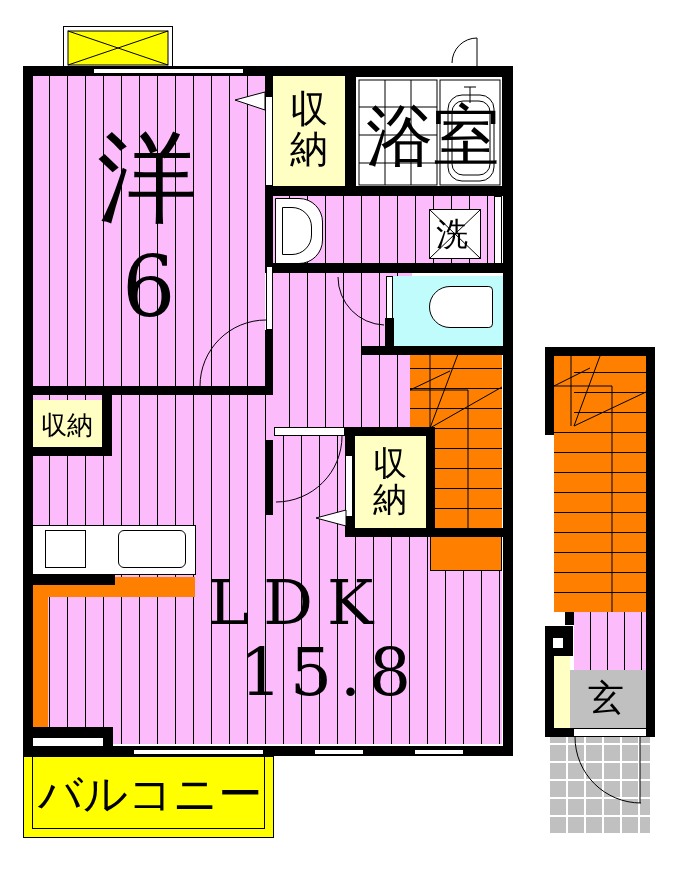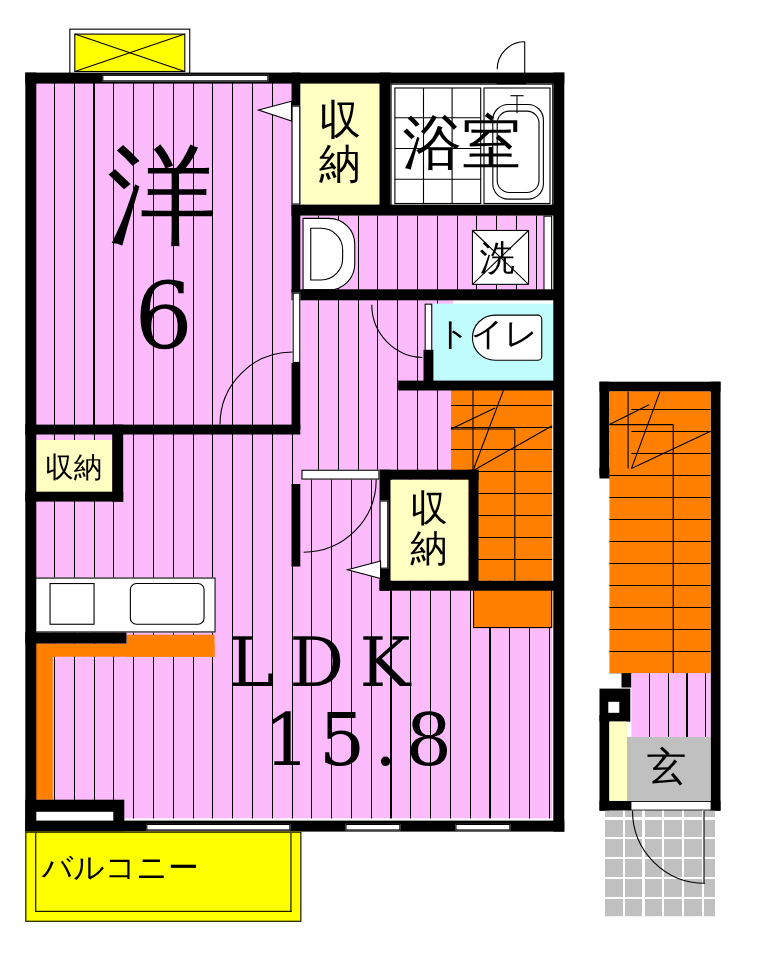--- a/index.html
+++ b/index.html
@@ -77,21 +77,21 @@
         <line x1="3" y1="86" x2="81" y2="86"></line>
       <line x1="29" y1="3" x2="29" y2="108"></line>
         <line x1="55" y1="3" x2="55" y2="108"></line>
       <rect x="84" y="3" width="60" height="105"></rect>
       <rect x="92" y="18" width="46" height="86" rx="14"></rect>
       <rect x="96" y="24" width="38" height="74" rx="11"></rect>
       <line x1="114" y1="10" x2="114" y2="26"></line>
       <line x1="108" y1="10" x2="120" y2="10"></line>
     </g>
   </svg>
-  <span class="label" style="left:10px;top:26px;font-size:54px;">浴室</span>
+  <span class="label" style="left:10px;top:26px;font-size:67px;">浴室</span>
 </div>
 
 <svg style="left:450px;top:36px;" width="30" height="40">
   <path d="M27 2 A25 25 0 0 0 2 27" fill="none" stroke="#000" stroke-width="1"></path>
   <line x1="27" y1="2" x2="27" y2="34" stroke="#000" stroke-width="1"></line>
   <rect x="2" y="34" width="26" height="6" fill="#fff" stroke="#000" stroke-width="1"></rect>
 </svg>
 
 <div class="abs" style="left:275px;top:198px;width:48px;height:66px;background:#fff;border:1px solid #000;border-radius:0 24px 24px 0;">
   <div class="abs" style="left:6px;top:8px;width:30px;height:48px;border:1px solid #000;border-radius:0 20px 20px 0;"></div>
@@ -101,21 +101,20 @@
   <svg style="left:0;top:0;" width="50" height="48">
     <line x1="0" y1="0" x2="50" y2="48" stroke="#000" stroke-width="1"></line>
     <line x1="50" y1="0" x2="0" y2="48" stroke="#000" stroke-width="1"></line>
   </svg>
   <span class="label" style="left:6px;top:8px;font-size:32px;">洗</span>
 </div>
 <div class="abs" style="left:494px;top:196px;width:8px;height:70px;background:#fff;border:1px solid #000;"></div>
 
 <div class="abs" style="left:393px;top:276px;width:110px;height:72px;background:#c0fcfc;">
   <div class="abs" style="left:36px;top:10px;width:64px;height:42px;border:1px solid #000;border-radius:30px 6px 6px 30px;background:#fff;"></div>
-  <span class="label" style="left:4px;top:14px;font-size:30px;">トイレ</span>
 </div>
 <div class="abs" style="left:386px;top:276px;width:7px;height:54px;background:#fff;border:1px solid #000;"></div>
 
 <div class="abs" style="left:31px;top:525px;width:165px;height:50px;background:#fff;border:1px solid #000;">
   <div class="abs" style="left:13px;top:4px;width:41px;height:38px;border:1px solid #000;"></div>
   <div class="abs" style="left:86px;top:4px;width:68px;height:38px;border:1px solid #000;border-radius:6px;"></div>
 </div>
 
 <div class="abs" style="left:115px;top:577px;width:80px;height:20px;background:#ff8000;"></div>
 <div class="abs" style="left:32px;top:585px;width:16px;height:142px;background:#ff8000;"></div>
@@ -170,21 +169,21 @@
   <polygon points="30,0 0,8 30,16" fill="#fff" stroke="#000" stroke-width="1"></polygon>
 </svg>
 
 <span class="label" style="left:97px;top:128px;font-size:100px;">洋</span>
 <span class="label" style="left:122px;top:245px;font-size:84px;">6</span>
 <span class="label" style="left:208px;top:572px;font-size:62px;letter-spacing:14px;">LDK</span>
 <span class="label" style="left:240px;top:640px;font-size:66px;letter-spacing:8px;">15.8</span>
 
 <div class="abs" style="left:23px;top:756px;width:251px;height:82px;background:#ffff00;border:1px solid #000;">
   <div class="abs" style="left:8px;top:0;width:233px;height:72px;border:1px solid #000;border-top:none;"></div>
-  <span class="label" style="left:14px;top:18px;font-size:28px;">バルコニー</span>
+  <span class="label" style="left:14px;top:18px;font-size:44px;font-family:Liberation Mono, monospace;">バルコニー</span>
 </div>
 
 <div class="wall" style="left:545px;top:347px;width:110px;height:9px;"></div>
 <div class="wall" style="left:545px;top:347px;width:9px;height:85px;"></div>
 <div class="wall" style="left:545px;top:425px;width:28px;height:10px;"></div>
 <div class="wall" style="left:565px;top:425px;width:9px;height:200px;"></div>
 <div class="wall" style="left:646px;top:347px;width:9px;height:390px;"></div>
 <div class="wall" style="left:545px;top:626px;width:28px;height:30px;"></div>
 <div class="abs" style="left:553px;top:638px;width:10px;height:10px;background:#fff;"></div>
 <div class="wall" style="left:545px;top:650px;width:9px;height:87px;"></div>

